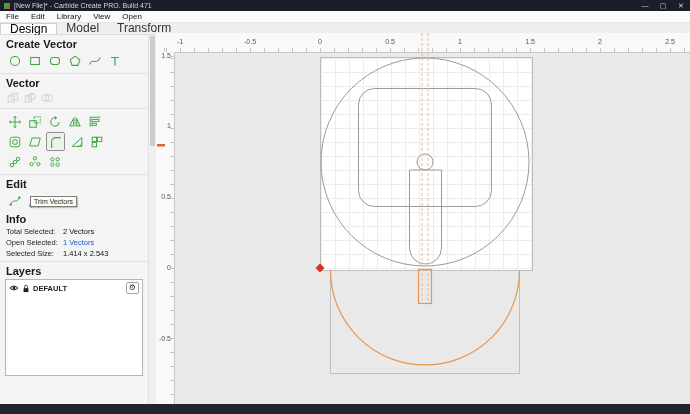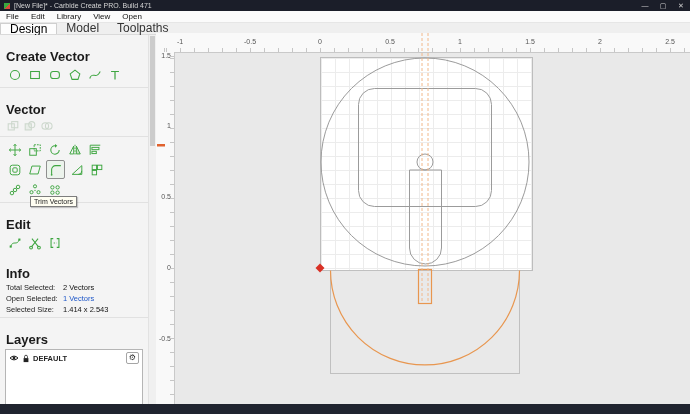--- a/index.html
+++ b/index.html
@@ -22,21 +22,21 @@
 
   
   .tabbar{position:absolute;top:23px;left:0;right:0;height:11px;background:#efefef;
           border-bottom:1px solid #dadada;display:flex;font-size:12px}
   .tab{padding:0 9px;line-height:10px;color:#333}
   .tab.active{background:#fdfdfd;border:1px solid #cfcfcf;border-bottom:none;color:#000}
 
   
   .panel{position:absolute;top:35px;left:0;width:148px;bottom:10px;background:#f4f4f4;
          font-size:7.5px;overflow:hidden}
-  .sec-h{font-weight:bold;font-size:13px;margin:14px 0 1px 6px;color:#1a1a1a}
+  .sec-h{font-weight:bold;font-size:11px;margin:3px 0 1px 6px;color:#1a1a1a}
   .tool-row{display:flex;gap:3px;padding:1px 0 1px 6px;align-items:center}
   .tool{width:17px;height:17px;display:flex;align-items:center;justify-content:center;flex:none}
   .tool svg{width:14px;height:14px;display:block}
   .tool.selected{border:1px solid #8f8f8f;background:#ecf3ec;border-radius:2px}
   .tool.small{width:14px;height:13px}
   hr.sep{border:none;border-top:1px solid #e1e1e1;margin:3px 0}
   .info-row{display:flex;margin:2px 0 2px 6px}
   .info-label{width:57px;color:#222}
   .info-value{color:#111}
   .link{color:#1d56c8;}
@@ -96,21 +96,21 @@
     <span class="menu-item">File</span>
     <span class="menu-item">Edit</span>
     <span class="menu-item">Library</span>
     <span class="menu-item">View</span>
     <span class="menu-item">Open</span>
   </div>
 
   <div class="tabbar">
     <span class="tab active">Design</span>
     <span class="tab">Model</span>
-    <span class="tab">Toolpaths</span>
+    <span class="tab">Transform</span>
   </div>
 
   <div class="panel">
 
     <div class="sec-h">Create Vector</div>
     <div class="tool-row">
       <span class="tool">
         <svg viewBox="0 0 16 16" fill="none" stroke="#3ea641" stroke-width="1.2">
             <circle cx="8" cy="8" r="5.2"></circle>
           </svg>

